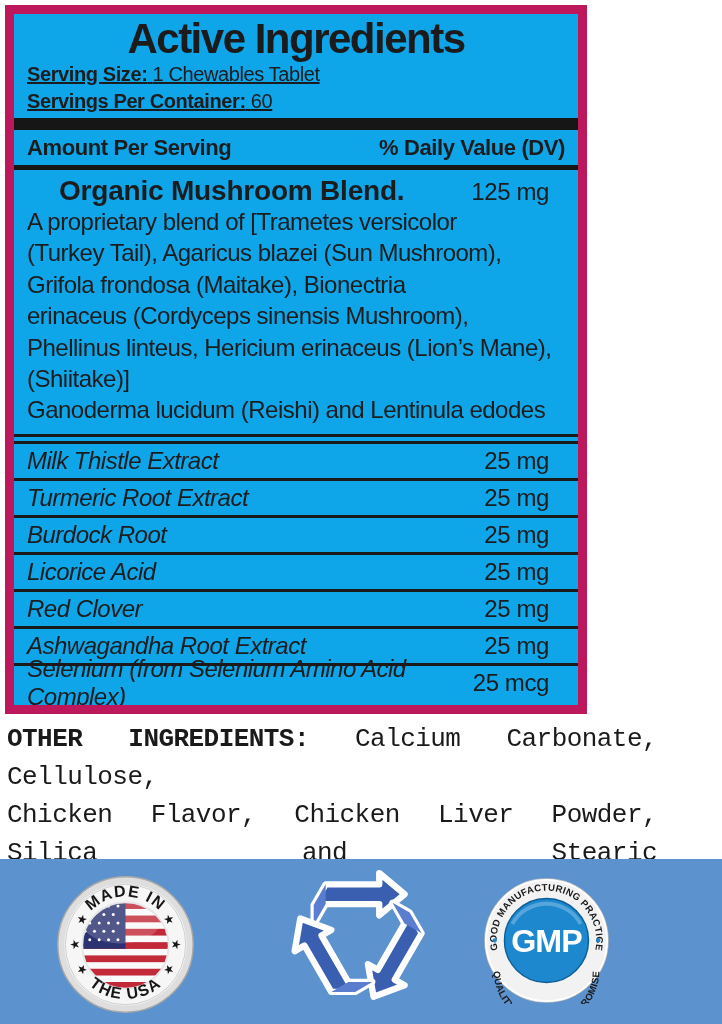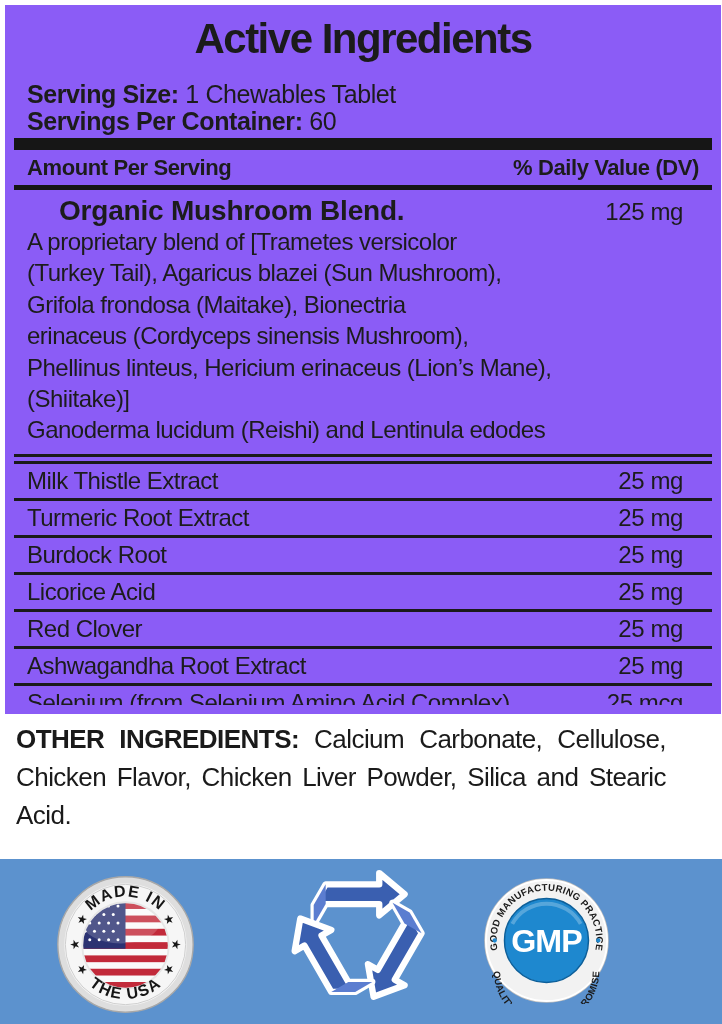--- a/index.html
+++ b/index.html
@@ -5,54 +5,54 @@
   html,body{margin:0;padding:0;}
   body{
     width:722px;height:1024px;position:relative;background:#ffffff;
     font-family:"Liberation Sans", sans-serif;color:#1c1c1c;overflow:hidden;
     -webkit-font-smoothing:antialiased;
   }
   *{box-sizing:border-box;}
 
   
   .panel{
-    position:absolute;left:5px;top:5px;width:716px;height:709px;
-    border:9px solid #8b5cf6;background:#8b5cf6;padding:0 13px;overflow:hidden;
+    position:absolute;left:5px;top:5px;width:582px;height:709px;
+    border:9px solid #be185d;background:#0ea5e9;padding:0 13px;overflow:hidden;
   }
   .panel-title{
     margin-top:2px;text-align:center;font-size:42px;line-height:45px;
     font-weight:bold;letter-spacing:-1.5px;color:#1b1b1b;
   }
-  .serving-block{margin-top:20px;font-size:25px;line-height:27px;letter-spacing:-0.4px;}
+  .serving-block{margin-top:0;font-size:20px;line-height:27px;letter-spacing:-0.4px;text-decoration:underline;}
   .serving-line .lbl{font-weight:bold;}
   .thick-bar{height:12px;background:#161616;margin:3px -13px 0 -13px;}
   .col-header{
     display:flex;justify-content:space-between;align-items:baseline;
     font-weight:bold;font-size:22px;line-height:24px;letter-spacing:-0.4px;
     padding:6px 0 0 0;margin-bottom:5px;gap:11px;
   }
   .rule-heavy{height:5px;background:#161616;margin:0 -13px;}
   .rule-thin{height:3px;background:#1a1a1a;margin:0 -13px;}
   .rule-double{margin:8px -13px 0 -13px;}
   .rule-double .l{height:3px;background:#1a1a1a;}
   .rule-double .gap{height:4px;}
 
   .blend-head{display:flex;justify-content:space-between;align-items:baseline;margin-top:5px;}
   .blend-name{font-size:28px;line-height:31px;font-weight:bold;letter-spacing:-0.2px;margin-left:32px;}
   .amt{font-weight:normal;font-size:24px;letter-spacing:-0.4px;white-space:nowrap;
        width:150px;text-align:right;padding-right:16px;flex:none;}
   .blend-desc{font-size:24px;line-height:31.4px;letter-spacing:-0.5px;}
 
   .ing-row{display:flex;justify-content:space-between;align-items:center;height:34px;}
-  .ing-name{font-size:24px;letter-spacing:-0.5px;flex:1;}
+  .ing-name{font-size:24px;letter-spacing:-0.5px;flex:1;font-style:italic;}
 
   
   .other{
-    position:absolute;left:16px;top:720px;width:650px;
-    font-size:26px;line-height:38px;letter-spacing:-0.55px;color:#1a1a1a;
+    position:absolute;left:7px;top:720px;width:650px;
+    font-size:26px;line-height:38px;letter-spacing:-0.55px;color:#1a1a1a;font-family:Liberation Mono, monospace;
   }
   .other .jline{text-align:justify;text-align-last:justify;}
   .other .b{font-weight:bold;}
 
   
   .footer-bar{
     position:absolute;left:0;top:859px;width:722px;height:165px;
     background:#5c92ce;
   }
   .badge{position:absolute;}

